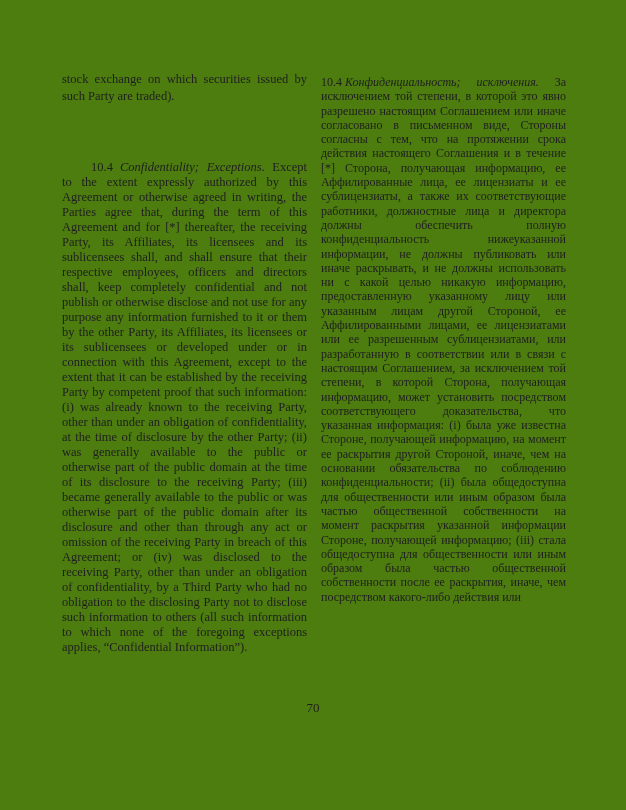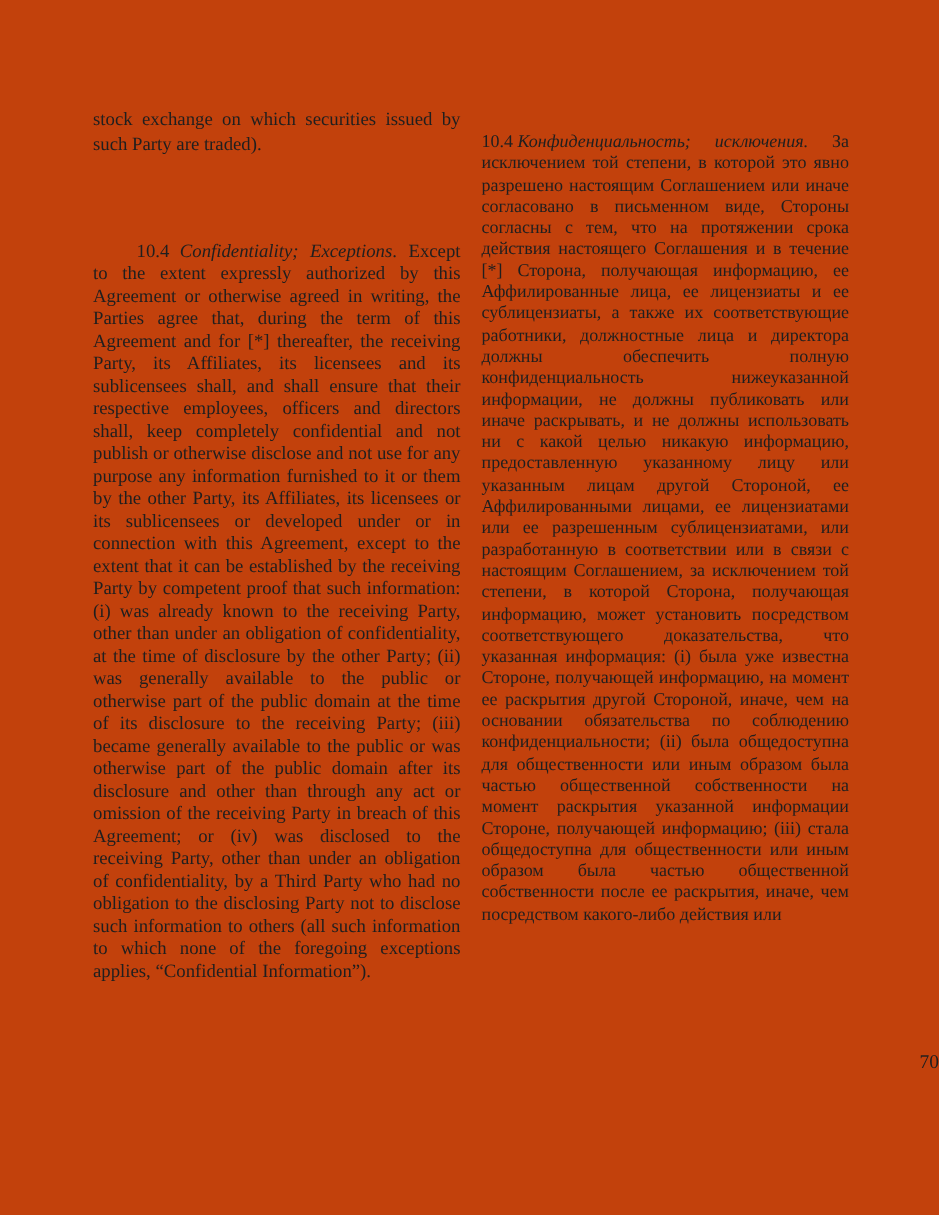--- a/index.html
+++ b/index.html
@@ -1,20 +1,20 @@
 <!DOCTYPE html>
 <html><head>
 <meta charset="utf-8">
 <style>
   html, body { margin: 0; padding: 0; background: #e8e8e8; }
   .doc {
     position: relative;
     width: 626px;
     height: 810px;
-    background: #c2410c;
+    background: #4d7c0f;
     font-family: "Liberation Serif", "DejaVu Serif", serif;
     color: #1f1f1f;
     overflow: hidden;
     margin: 0 auto;
   }
   .columns {
     position: absolute;
     left: 62px;
     top: 71px;
     width: 504px;
@@ -22,31 +22,31 @@
     gap: 14px;
   }
   .col { width: 245px; text-align: justify; }
   .col p { margin: 0; padding: 0; }
 
   .col-left p.cont  { font-size: 12.5px; line-height: 16.5px; }
   .col-left p.sec   { margin-top: 56px; font-size: 12.5px; line-height: 15px; text-indent: 29px; }
   .col-left .secnum { margin-right: 7px; }
 
   .col-right p.cont  { font-size: 12px; line-height: 16.5px; }
-  .col-right p.sec   { margin-top: 16px; font-size: 12px; line-height: 14.3px; }
+  .col-right p.sec   { margin-top: 4px; font-size: 12px; line-height: 14.3px; }
   .col-right .secnum { margin-right: 3px; }
 
   .sec i { font-style: italic; }
 
   .page-number {
     position: absolute;
     top: 700px;
     left: 0;
     width: 626px;
-    text-align: right;
+    text-align: center;
     font-size: 13px;
     line-height: 16px;
   }
   .footnote {
     position: absolute;
     left: 57px;
     top: 729px;
     width: 550px;
     font-size: 11.2px;
     line-height: 15px;

